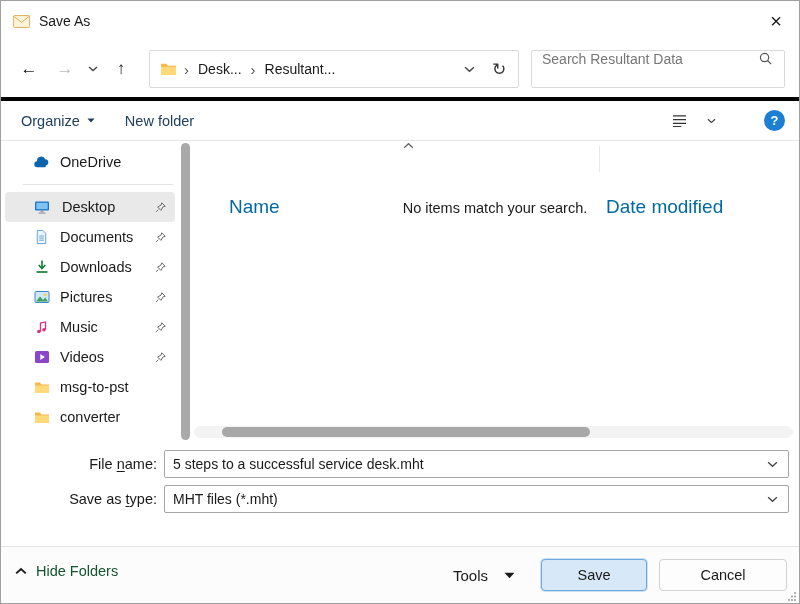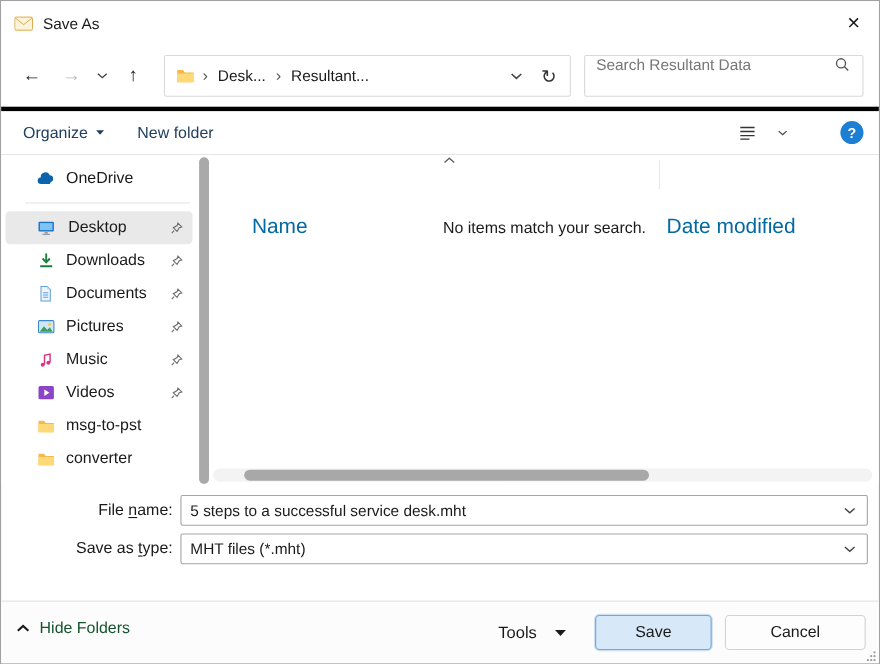--- a/index.html
+++ b/index.html
@@ -212,44 +212,44 @@
         <span class="pin">
           <svg width="13" height="13" viewBox="0 0 16 16">
               <path d="M9.5 2.2 13.8 6.5 11 7.3 8.6 11.6 4.4 7.4 8.7 5z" fill="none" stroke="#6b6b6b" stroke-width="1.2"></path>
               <path d="M5.3 10.7 2.6 13.4" stroke="#6b6b6b" stroke-width="1.2"></path>
             </svg>
         </span>
       </div>
 
       <div class="side-item">
         <span class="icn">
+          <svg width="15" height="16" viewBox="0 0 16 16">
+              <path d="M3.5 1h6l3 3v11h-9z" fill="#eef6fd" stroke="#5f9fd6"></path>
+              <path d="M9.5 1l3 3h-3z" fill="#b9d9f2"></path>
+              <path d="M5.5 7h5M5.5 9.2h5M5.5 11.4h5" stroke="#5f9fd6"></path>
+            </svg>
+        </span>
+        <span class="lbl">Documents</span>
+        <span class="pin">
+          <svg width="13" height="13" viewBox="0 0 16 16">
+              <path d="M9.5 2.2 13.8 6.5 11 7.3 8.6 11.6 4.4 7.4 8.7 5z" fill="none" stroke="#6b6b6b" stroke-width="1.2"></path>
+              <path d="M5.3 10.7 2.6 13.4" stroke="#6b6b6b" stroke-width="1.2"></path>
+            </svg>
+        </span>
+      </div>
+
+      <div class="side-item">
+        <span class="icn">
           <svg width="16" height="16" viewBox="0 0 16 16">
               <path d="M8 1.5v7.4" stroke="#188038" stroke-width="1.7"></path>
               <path d="M4.7 6 8 9.6 11.3 6" fill="none" stroke="#188038" stroke-width="1.7"></path>
               <path d="M2.5 13h11" stroke="#188038" stroke-width="1.7"></path>
             </svg>
         </span>
         <span class="lbl">Downloads</span>
-        <span class="pin">
-          <svg width="13" height="13" viewBox="0 0 16 16">
-              <path d="M9.5 2.2 13.8 6.5 11 7.3 8.6 11.6 4.4 7.4 8.7 5z" fill="none" stroke="#6b6b6b" stroke-width="1.2"></path>
-              <path d="M5.3 10.7 2.6 13.4" stroke="#6b6b6b" stroke-width="1.2"></path>
-            </svg>
-        </span>
-      </div>
-
-      <div class="side-item">
-        <span class="icn">
-          <svg width="15" height="16" viewBox="0 0 16 16">
-              <path d="M3.5 1h6l3 3v11h-9z" fill="#eef6fd" stroke="#5f9fd6"></path>
-              <path d="M9.5 1l3 3h-3z" fill="#b9d9f2"></path>
-              <path d="M5.5 7h5M5.5 9.2h5M5.5 11.4h5" stroke="#5f9fd6"></path>
-            </svg>
-        </span>
-        <span class="lbl">Documents</span>
         <span class="pin">
           <svg width="13" height="13" viewBox="0 0 16 16">
               <path d="M9.5 2.2 13.8 6.5 11 7.3 8.6 11.6 4.4 7.4 8.7 5z" fill="none" stroke="#6b6b6b" stroke-width="1.2"></path>
               <path d="M5.3 10.7 2.6 13.4" stroke="#6b6b6b" stroke-width="1.2"></path>
             </svg>
         </span>
       </div>
 
       <div class="side-item">
         <span class="icn">

